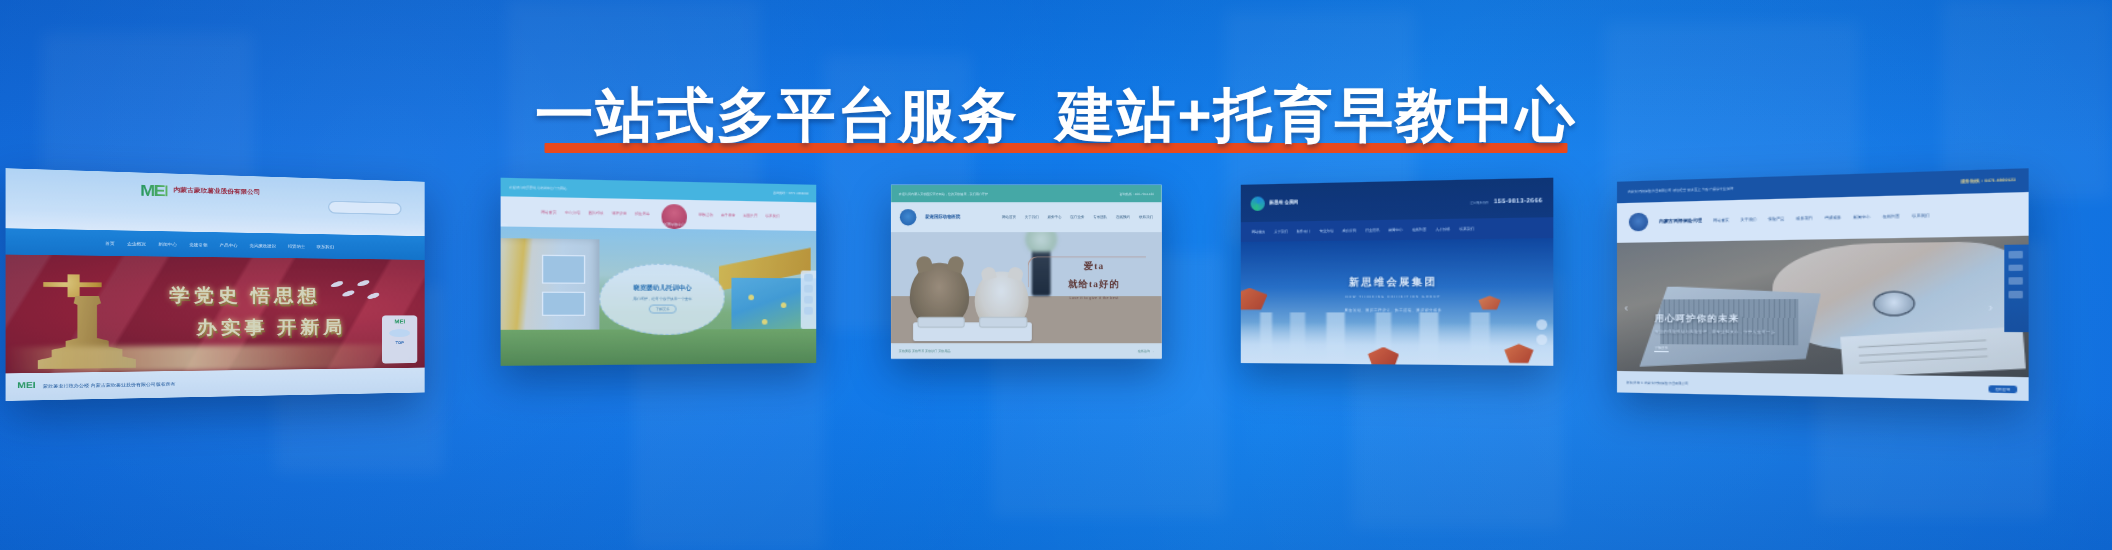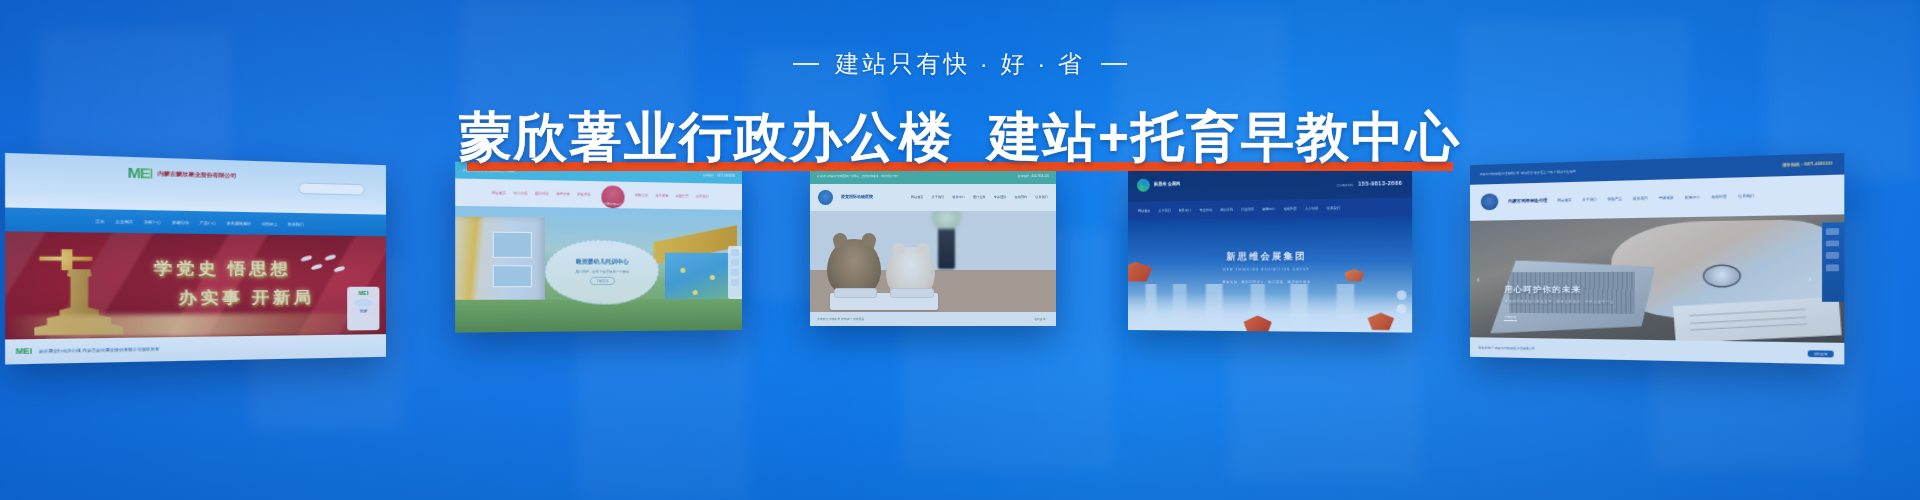--- a/index.html
+++ b/index.html
@@ -307,29 +307,24 @@
     <i style="left:47%;top:46%;width:11%;height:48%"></i>
     <i style="left:58%;top:2%;width:9%;height:42%"></i>
     <i style="left:64%;top:50%;width:10%;height:46%"></i>
     <i style="left:76%;top:4%;width:12%;height:56%"></i>
     <i style="left:86%;top:44%;width:11%;height:50%"></i>
     <i style="left:92%;top:0%;width:8%;height:36%"></i>
   </div>
   <div class="bg-dark"></div>
 
   <div class="head">
-    <div class="subtitle">
-      <span class="dash"></span>
-      <span>建站只有快 · 好 · 省</span>
-      <span class="dash"></span>
-    </div>
     <div class="title-wrap">
       <div class="title-underline"></div>
       <div class="title">
-        <span>蒙欣薯业行政办公楼</span><span class="gap"></span><span>建站+托育早教中心</span>
+        <span>一站式多平台服务</span><span class="gap"></span><span>建站+托育早教中心</span>
       </div>
     </div>
   </div>
 
   <div class="carousel">
 
     <div class="shot s1">
       <div class="shot-inner">
         <div class="sky">
           <div class="mei">
@@ -445,20 +440,26 @@
         </div>
         <div class="pt-hero">
           <div class="room"></div>
           <div class="vase"></div>
           <div class="cat1"></div>
           <div class="cat2"></div>
           <div class="bowls">
               <b></b>
               <b></b>
             </div>
+          <div class="slogan">
+            <span class="ln"></span>
+            <div class="t1">爱ta</div>
+            <div class="t2">就给ta好的</div>
+            <div class="t3">Love it to give it the best</div>
+          </div>
         </div>
         <div class="pt-foot">
           <span>宠物美容  宠物寄养  宠物诊疗  宠物用品</span>
           <span>在线咨询 →</span>
         </div>
       </div>
       <div class="veil"></div>
     </div>
 
     <div class="shot s4">

